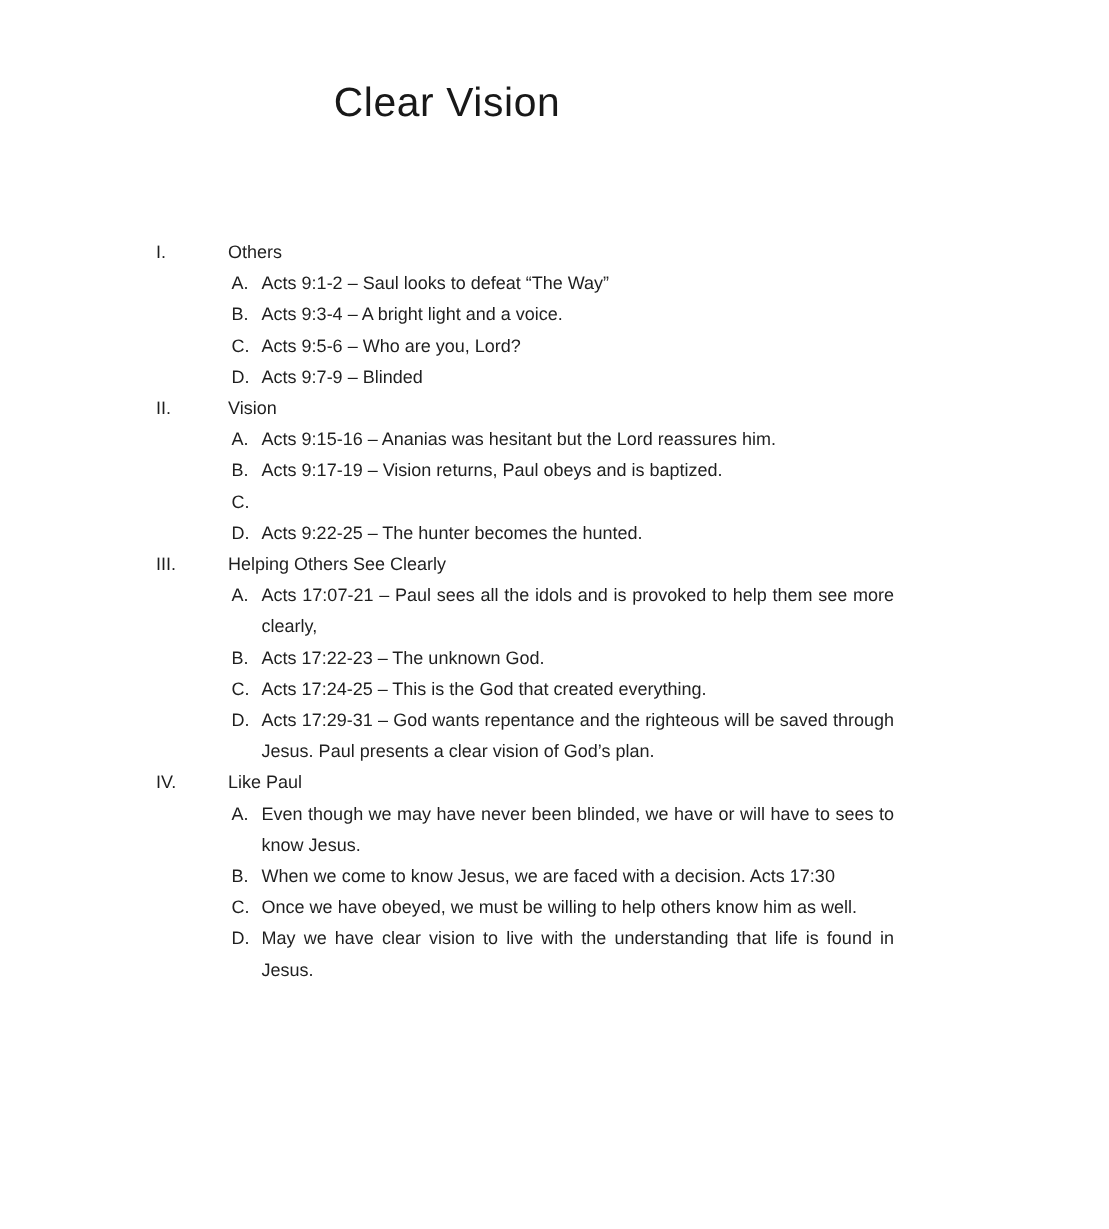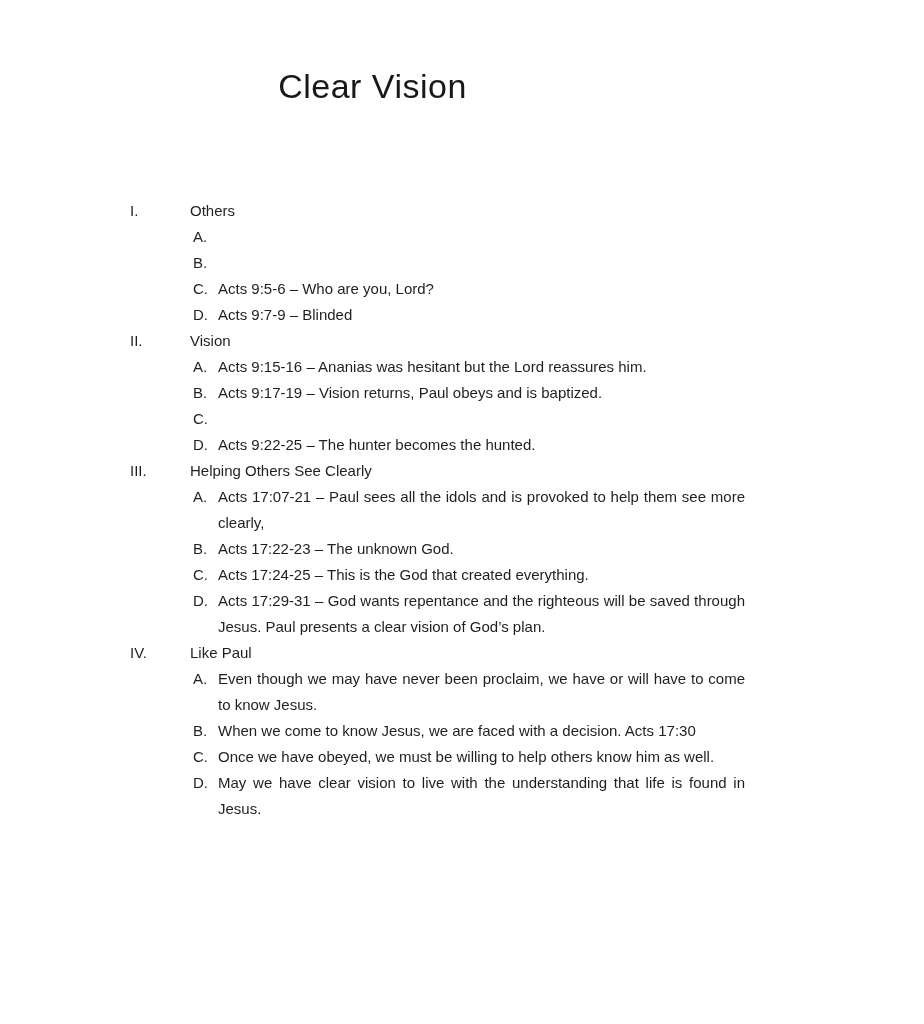--- a/index.html
+++ b/index.html
@@ -63,23 +63,25 @@
 
   <div class="outline">
 
     <section class="outline-section">
       <div class="section-heading">
         <span class="section-numeral">I.</span>
         <span class="section-title">Others</span>
       </div>
       <div class="outline-item">
         <span class="item-letter">A.</span>
+        <span class="item-text">Acts 9:1-2 – Saul looks to defeat “The Way”</span>
       </div>
       <div class="outline-item">
         <span class="item-letter">B.</span>
+        <span class="item-text">Acts 9:3-4 – A bright light and a voice.</span>
       </div>
       <div class="outline-item">
         <span class="item-letter">C.</span>
         <span class="item-text">Acts 9:5-6 – Who are you, Lord?</span>
       </div>
       <div class="outline-item">
         <span class="item-letter">D.</span>
         <span class="item-text">Acts 9:7-9 – Blinded</span>
       </div>
     </section>
@@ -129,21 +131,21 @@
       </div>
     </section>
 
     <section class="outline-section">
       <div class="section-heading">
         <span class="section-numeral">IV.</span>
         <span class="section-title">Like Paul</span>
       </div>
       <div class="outline-item">
         <span class="item-letter">A.</span>
-        <span class="item-text">Even though we may have never been proclaim, we have or will have to come to know Jesus.</span>
+        <span class="item-text">Even though we may have never been blinded, we have or will have to sees to know Jesus.</span>
       </div>
       <div class="outline-item">
         <span class="item-letter">B.</span>
         <span class="item-text">When we come to know Jesus, we are faced with a decision. Acts 17:30</span>
       </div>
       <div class="outline-item">
         <span class="item-letter">C.</span>
         <span class="item-text">Once we have obeyed, we must be willing to help others know him as well.</span>
       </div>
       <div class="outline-item">

